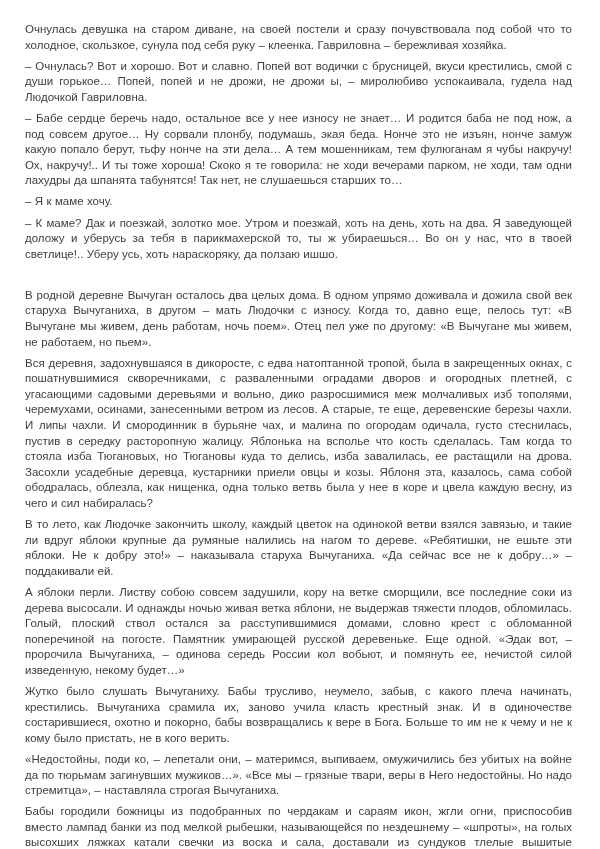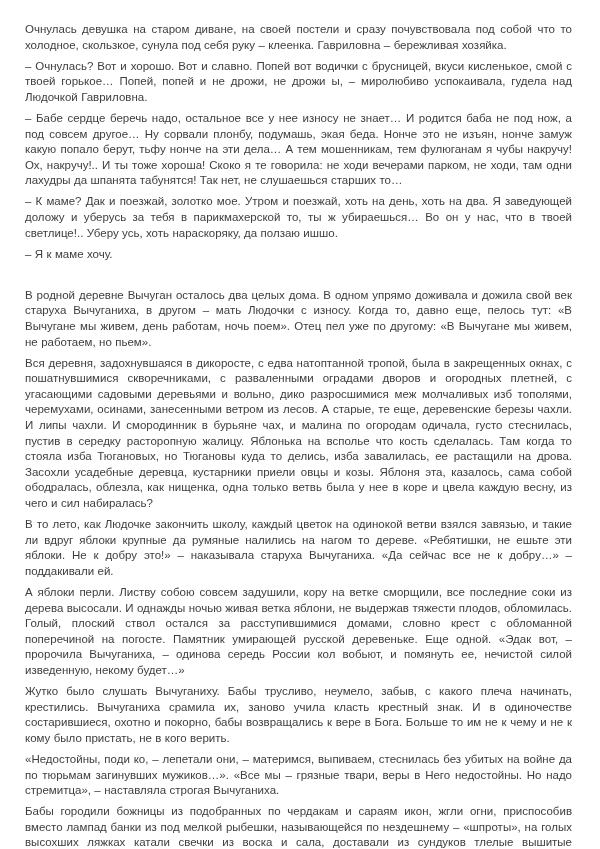--- a/index.html
+++ b/index.html
@@ -31,27 +31,27 @@
   }
   .section-gap {
     height: 20px;
   }
 </style>
 </head>
 <body>
 
 <div class="page">
   <p>Очнулась девушка на старом диване, на своей постели и сразу почувствовала под собой что то холодное, скользкое, сунула под себя руку – клеенка. Гавриловна – бережливая хозяйка.</p>
-  <p>– Очнулась? Вот и хорошо. Вот и славно. Попей вот водички с брусницей, вкуси кисленькое, смой с твоей горькое… Попей, попей и не дрожи, не дрожи ы, – миролюбиво успокаивала, гудела над Людочкой Гавриловна.</p>
+  <p>– Очнулась? Вот и хорошо. Вот и славно. Попей вот водички с брусницей, вкуси крестились, смой с души горькое… Попей, попей и не дрожи, не дрожи ы, – миролюбиво успокаивала, гудела над Людочкой Гавриловна.</p>
   <p>– Бабе сердце беречь надо, остальное все у нее износу не знает… И родится баба не под нож, а под совсем другое… Ну сорвали плонбу, подумашь, экая беда. Нонче это не изъян, нонче замуж какую попало берут, тьфу нонче на эти дела… А тем мошенникам, тем фулюганам я чубы накручу! Ох, накручу!.. И ты тоже хороша! Скоко я те говорила: не ходи вечерами парком, не ходи, там одни лахудры да шпанята табунятся! Так нет, не слушаешься старших то…</p>
+  <p>– Я к маме хочу.</p>
   <p>– К маме? Дак и поезжай, золотко мое. Утром и поезжай, хоть на день, хоть на два. Я заведующей доложу и уберусь за тебя в парикмахерской то, ты ж убираешься… Во он у нас, что в твоей светлице!.. Уберу усь, хоть нараскоряку, да ползаю ишшо.</p>
-  <p>– Я к маме хочу.</p>
 
   <div class="section-gap"></div>
 
   <p>В родной деревне Вычуган осталось два целых дома. В одном упрямо доживала и дожила свой век старуха Вычуганиха, в другом – мать Людочки с износу. Когда то, давно еще, пелось тут: «В Вычугане мы живем, день работам, ночь поем». Отец пел уже по другому: «В Вычугане мы живем, не работаем, но пьем».</p>
   <p>Вся деревня, задохнувшаяся в дикоросте, с едва натоптанной тропой, была в закрещенных окнах, с пошатнувшимися скворечниками, с разваленными оградами дворов и огородных плетней, с угасающими садовыми деревьями и вольно, дико разросшимися меж молчаливых изб тополями, черемухами, осинами, занесенными ветром из лесов. А старые, те еще, деревенские березы чахли. И липы чахли. И смородинник в бурьяне чах, и малина по огородам одичала, густо стеснилась, пустив в середку расторопную жалицу. Яблонька на всполье что кость сделалась. Там когда то стояла изба Тюгановых, но Тюгановы куда то делись, изба завалилась, ее растащили на дрова. Засохли усадебные деревца, кустарники приели овцы и козы. Яблоня эта, казалось, сама собой ободралась, облезла, как нищенка, одна только ветвь была у нее в коре и цвела каждую весну, из чего и сил набиралась?</p>
   <p>В то лето, как Людочке закончить школу, каждый цветок на одинокой ветви взялся завязью, и такие ли вдруг яблоки крупные да румяные налились на нагом то дереве. «Ребятишки, не ешьте эти яблоки. Не к добру это!» – наказывала старуха Вычуганиха. «Да сейчас все не к добру…» – поддакивали ей.</p>
   <p>А яблоки перли. Листву собою совсем задушили, кору на ветке сморщили, все последние соки из дерева высосали. И однажды ночью живая ветка яблони, не выдержав тяжести плодов, обломилась. Голый, плоский ствол остался за расступившимися домами, словно крест с обломанной поперечиной на погосте. Памятник умирающей русской деревеньке. Еще одной. «Эдак вот, – пророчила Вычуганиха, – одинова середь России кол вобьют, и помянуть ее, нечистой силой изведенную, некому будет…»</p>
   <p>Жутко было слушать Вычуганиху. Бабы трусливо, неумело, забыв, с какого плеча начинать, крестились. Вычуганиха срамила их, заново учила класть крестный знак. И в одиночестве состарившиеся, охотно и покорно, бабы возвращались к вере в Бога. Больше то им не к чему и не к кому было пристать, не в кого верить.</p>
-  <p>«Недостойны, поди ко, – лепетали они, – материмся, выпиваем, стеснилась без убитых на войне да по тюрьмам загинувших мужиков…». «Все мы – грязные твари, веры в Него недостойны. Но надо стремитца», – наставляла строгая Вычуганиха.</p>
+  <p>«Недостойны, поди ко, – лепетали они, – материмся, выпиваем, омужичились без убитых на войне да по тюрьмам загинувших мужиков…». «Все мы – грязные твари, веры в Него недостойны. Но надо стремитца», – наставляла строгая Вычуганиха.</p>
   <p>Бабы городили божницы из подобранных по чердакам и сараям икон, жгли огни, приспособив вместо лампад банки из под мелкой рыбешки, называющейся по нездешнему – «шпроты», на голых высохших ляжках катали свечки из воска и сала, доставали из сундуков тлелые вышитые полотенца. Мать Людочки, бывшая</p>
 </div>
 
 </body></html>

